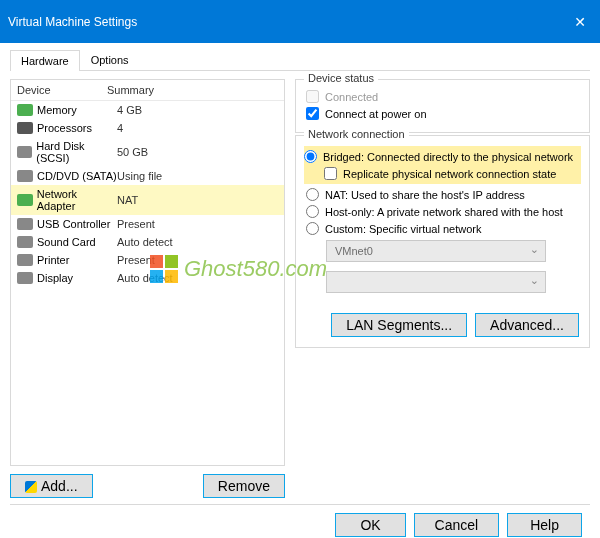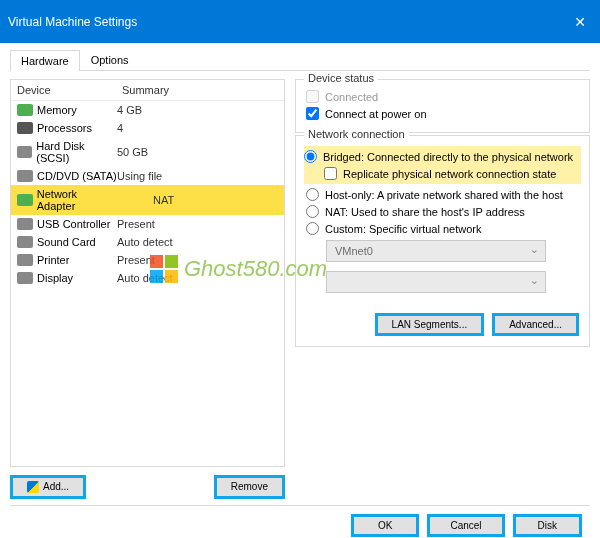--- a/index.html
+++ b/index.html
@@ -8,28 +8,28 @@
 .titlebar .close { margin-left: auto; width: 40px; height: 26px; display: flex; align-items: center; justify-content: center; font-size: 14px; }
 .content { padding: 6px 10px 10px 10px; display: flex; flex-direction: column; height: calc(100% - 26px); }
 .tabs { display: flex; border-bottom: 1px solid #d9d9d9; }
 .tab { padding: 4px 10px; border: 1px solid transparent; border-bottom: none; cursor: pointer; }
 .tab.active { background: #fff; border-color: #d9d9d9; position: relative; top: 1px; }
 .panels { display: flex; flex: 1; gap: 10px; padding-top: 8px; }
 .left { flex: 0 0 275px; display: flex; flex-direction: column; }
 .right { flex: 1; }
 .device-list { border: 1px solid #d9d9d9; flex: 1; overflow: hidden; }
 .dl-header { display: flex; padding: 4px 6px; border-bottom: 1px solid #eaeaea; font-weight: normal; color: #333; }
-.dl-header .c1 { width: 105px; } .dl-header .c2 { flex: 1; }
+.dl-header .c1 { width: 90px; } .dl-header .c2 { flex: 1; }
 .dl-row { display: flex; align-items: center; padding: 3px 6px; }
-.dl-row.sel { background: #fde047; gap: 36px; }
+.dl-row.sel { background: #fef9c3; }
 .dl-row .icon { width: 16px; height: 12px; margin-right: 4px; display: inline-block; }
 .dl-row .c1 { width: 100px; display: flex; align-items: center; }
 .dl-row .c2 { flex: 1; color: #333; }
 .btn-row { display: flex; justify-content: space-between; padding-top: 8px; }
-.btn { background: #e1e1e1; border: 3px solid #0ea5e9; padding: 3px 14px; font-size: 10px; cursor: pointer; }
+.btn { background: #e1e1e1; border: 1px solid #0ea5e9; padding: 3px 14px; font-size: 14px; cursor: pointer; }
 .fieldset { border: 1px solid #d9d9d9; margin-bottom: 2px; padding: 8px 10px 10px 10px; position: relative; }
 .fieldset .legend { position: absolute; top: -8px; left: 8px; background: #fff; padding: 0 4px; color: #333; }
 .cb-row, .rb-row { display: flex; align-items: center; padding: 2px 0; }
 .cb-row input, .rb-row input { margin-right: 6px; }
 .indent { margin-left: 20px; }
 .highlight { background: #fff1a8; padding: 2px 0; margin: 2px -2px; }
 .dropdown { width: 220px; background: #eaeaea; border: 1px solid #c9c9c9; padding: 4px 22px 4px 8px; color: #6d6d6d; position: relative; margin-left: 20px; margin-top: 3px; }
 .dropdown::after { content: "⌄"; position: absolute; right: 6px; top: 2px; color: #888; }
 .right-btn-row { display: flex; justify-content: flex-end; gap: 8px; margin-top: 20px; }
 .footer { display: flex; justify-content: flex-end; gap: 8px; padding: 8px; border-top: 1px solid #d9d9d9; margin-top: 6px; align-items: flex-end; }
@@ -153,46 +153,46 @@
             <span>Bridged: Connected directly to the physical network</span>
           </label>
           <label class="cb-row indent">
             <input type="checkbox" style="">
             <span>Replicate physical network connection state</span>
           </label>
         </div>
 
         <label class="rb-row">
           <input type="radio" name="net" style="">
-          <span>Host-only: A private network shared with the host</span>
+          <span>NAT: Used to share the host's IP address</span>
         </label>
         <label class="rb-row">
           <input type="radio" name="net" style="">
-          <span>NAT: Used to share the host's IP address</span>
+          <span>Host-only: A private network shared with the host</span>
         </label>
         <label class="rb-row">
           <input type="radio" name="net" style="">
           <span>Custom: Specific virtual network</span>
         </label>
         <div class="dropdown">VMnet0</div>
         <div style="height:6px"></div>
         <div class="dropdown">&nbsp;</div>
 
         <div class="right-btn-row">
           <button class="btn">LAN Segments...</button>
           <button class="btn">Advanced...</button>
         </div>
       </div>
     </div>
   </div>
 
   <div class="footer">
     <button class="btn" style="padding:3px 24px">OK</button>
     <button class="btn" style="padding:3px 20px">Cancel</button>
-    <button class="btn" style="padding:3px 22px">Disk</button>
+    <button class="btn" style="padding:3px 22px">Help</button>
   </div>
 </div>
 
 <div class="watermark">
   <span class="wm-logo">
       <span></span>
       <span></span>
       <span></span>
       <span></span>
     </span>

